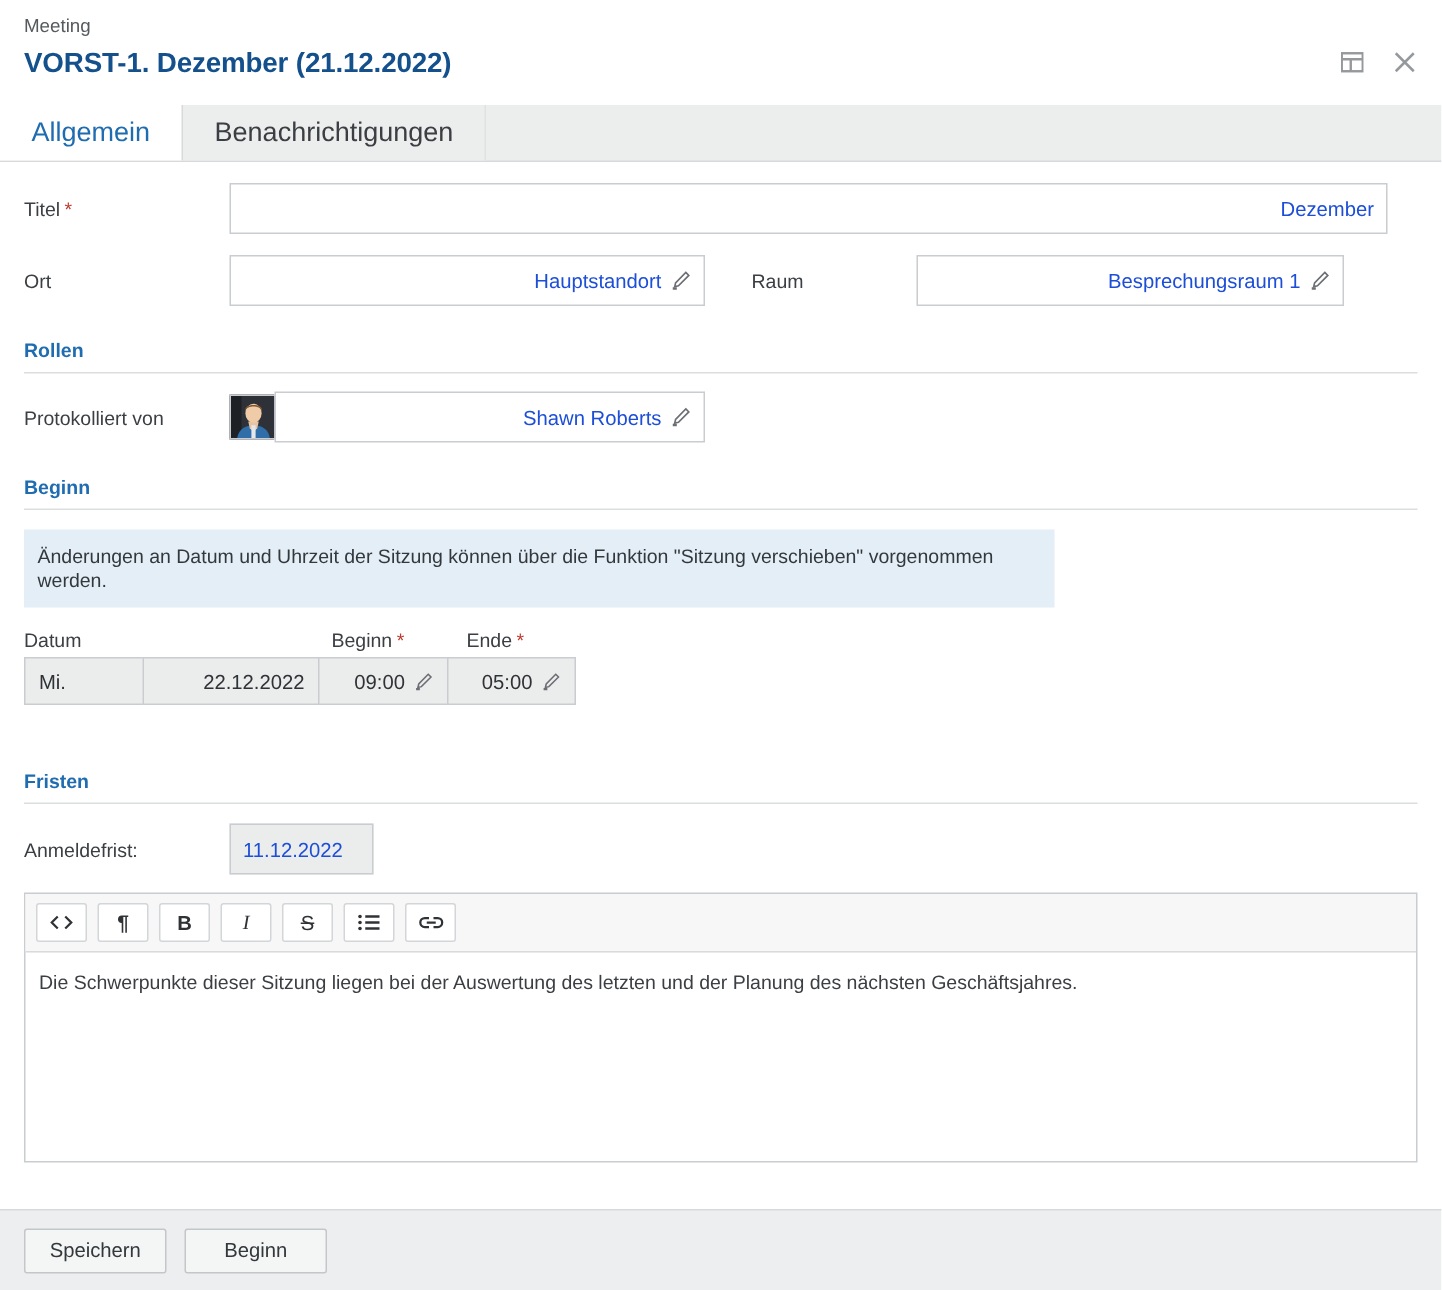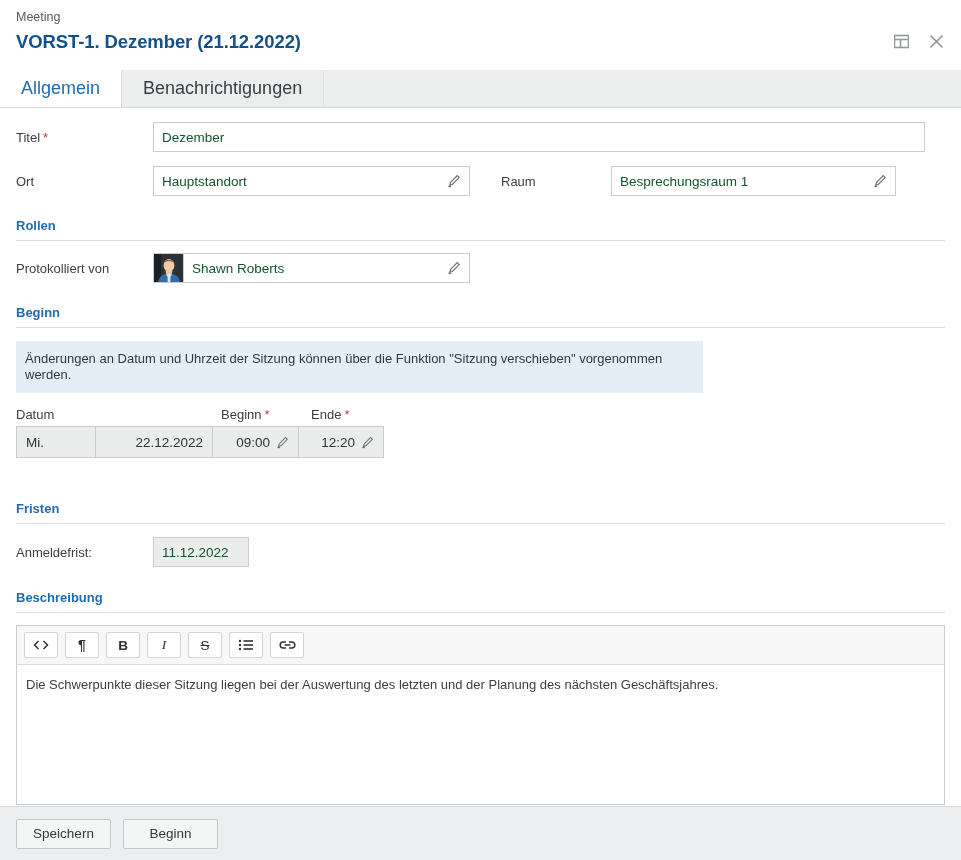--- a/index.html
+++ b/index.html
@@ -115,23 +115,24 @@
   }
   .req { color: #c0392b; margin-left: 3px; }
 
   .fieldbox {
     position: relative;
     display: flex;
     align-items: center;
     height: 30px;
     border: 1px solid #c9ccd0;
     background: #ffffff;
-    padding: 4px 8px;
+    padding: 16px 8px;
     font-size: 13.5px;
-    color: #14532d;
+    color: #1d4ed8;
+    text-align: right;
   }
   .fieldbox.gray { background: #ebecec; border-color: #c9ccd0; }
   .fieldbox .val { flex: 1 1 auto; white-space: nowrap; overflow: hidden; }
   .pencil {
     flex: 0 0 auto;
     margin-left: 6px;
     color: #6b6f73;
     display: flex; align-items: center;
   }
 
@@ -370,43 +371,39 @@
       <div class="dcell" style="width:86px; justify-content:flex-end;">
         <span>09:00</span>
         <span class="pencil">
           <svg width="13" height="13" viewBox="0 0 14 14">
             <path d="M10.2 1.6 L12.2 3.6 L5.3 10.5 L2.8 11.1 L3.4 8.6 Z" fill="none" stroke="#6b6f73" stroke-width="1.1"></path>
             <line x1="1.5" y1="12.3" x2="4.2" y2="12.3" stroke="#6b6f73" stroke-width="1.6"></line>
           </svg>
         </span>
       </div>
       <div class="dcell" style="width:86px; justify-content:flex-end;">
-        <span>12:20</span>
+        <span>05:00</span>
         <span class="pencil">
           <svg width="13" height="13" viewBox="0 0 14 14">
             <path d="M10.2 1.6 L12.2 3.6 L5.3 10.5 L2.8 11.1 L3.4 8.6 Z" fill="none" stroke="#6b6f73" stroke-width="1.1"></path>
             <line x1="1.5" y1="12.3" x2="4.2" y2="12.3" stroke="#6b6f73" stroke-width="1.6"></line>
           </svg>
         </span>
       </div>
     </div>
 
     <div class="section" style="margin-top:43px;">
       <div class="section-title">Fristen</div>
       <div class="section-rule"></div>
     </div>
     <div class="frow" style="margin-top:13px;">
       <div class="flabel" style="width:137px;">Anmeldefrist:</div>
       <div class="fieldbox gray" style="width:96px;">11.12.2022</div>
     </div>
 
-    <div class="section" style="margin-top:23px;">
-      <div class="section-title">Beschreibung</div>
-      <div class="section-rule"></div>
-    </div>
 
     <div class="editor-wrap">
       <div class="editor-toolbar">
         <div class="tb-btn">
           <svg width="16" height="12" viewBox="0 0 16 12">
             <polyline points="5.5,2 1.5,6 5.5,10" fill="none" stroke="#2f3336" stroke-width="1.5"></polyline>
             <polyline points="10.5,2 14.5,6 10.5,10" fill="none" stroke="#2f3336" stroke-width="1.5"></polyline>
           </svg>
         </div>
         <div class="tb-btn">

